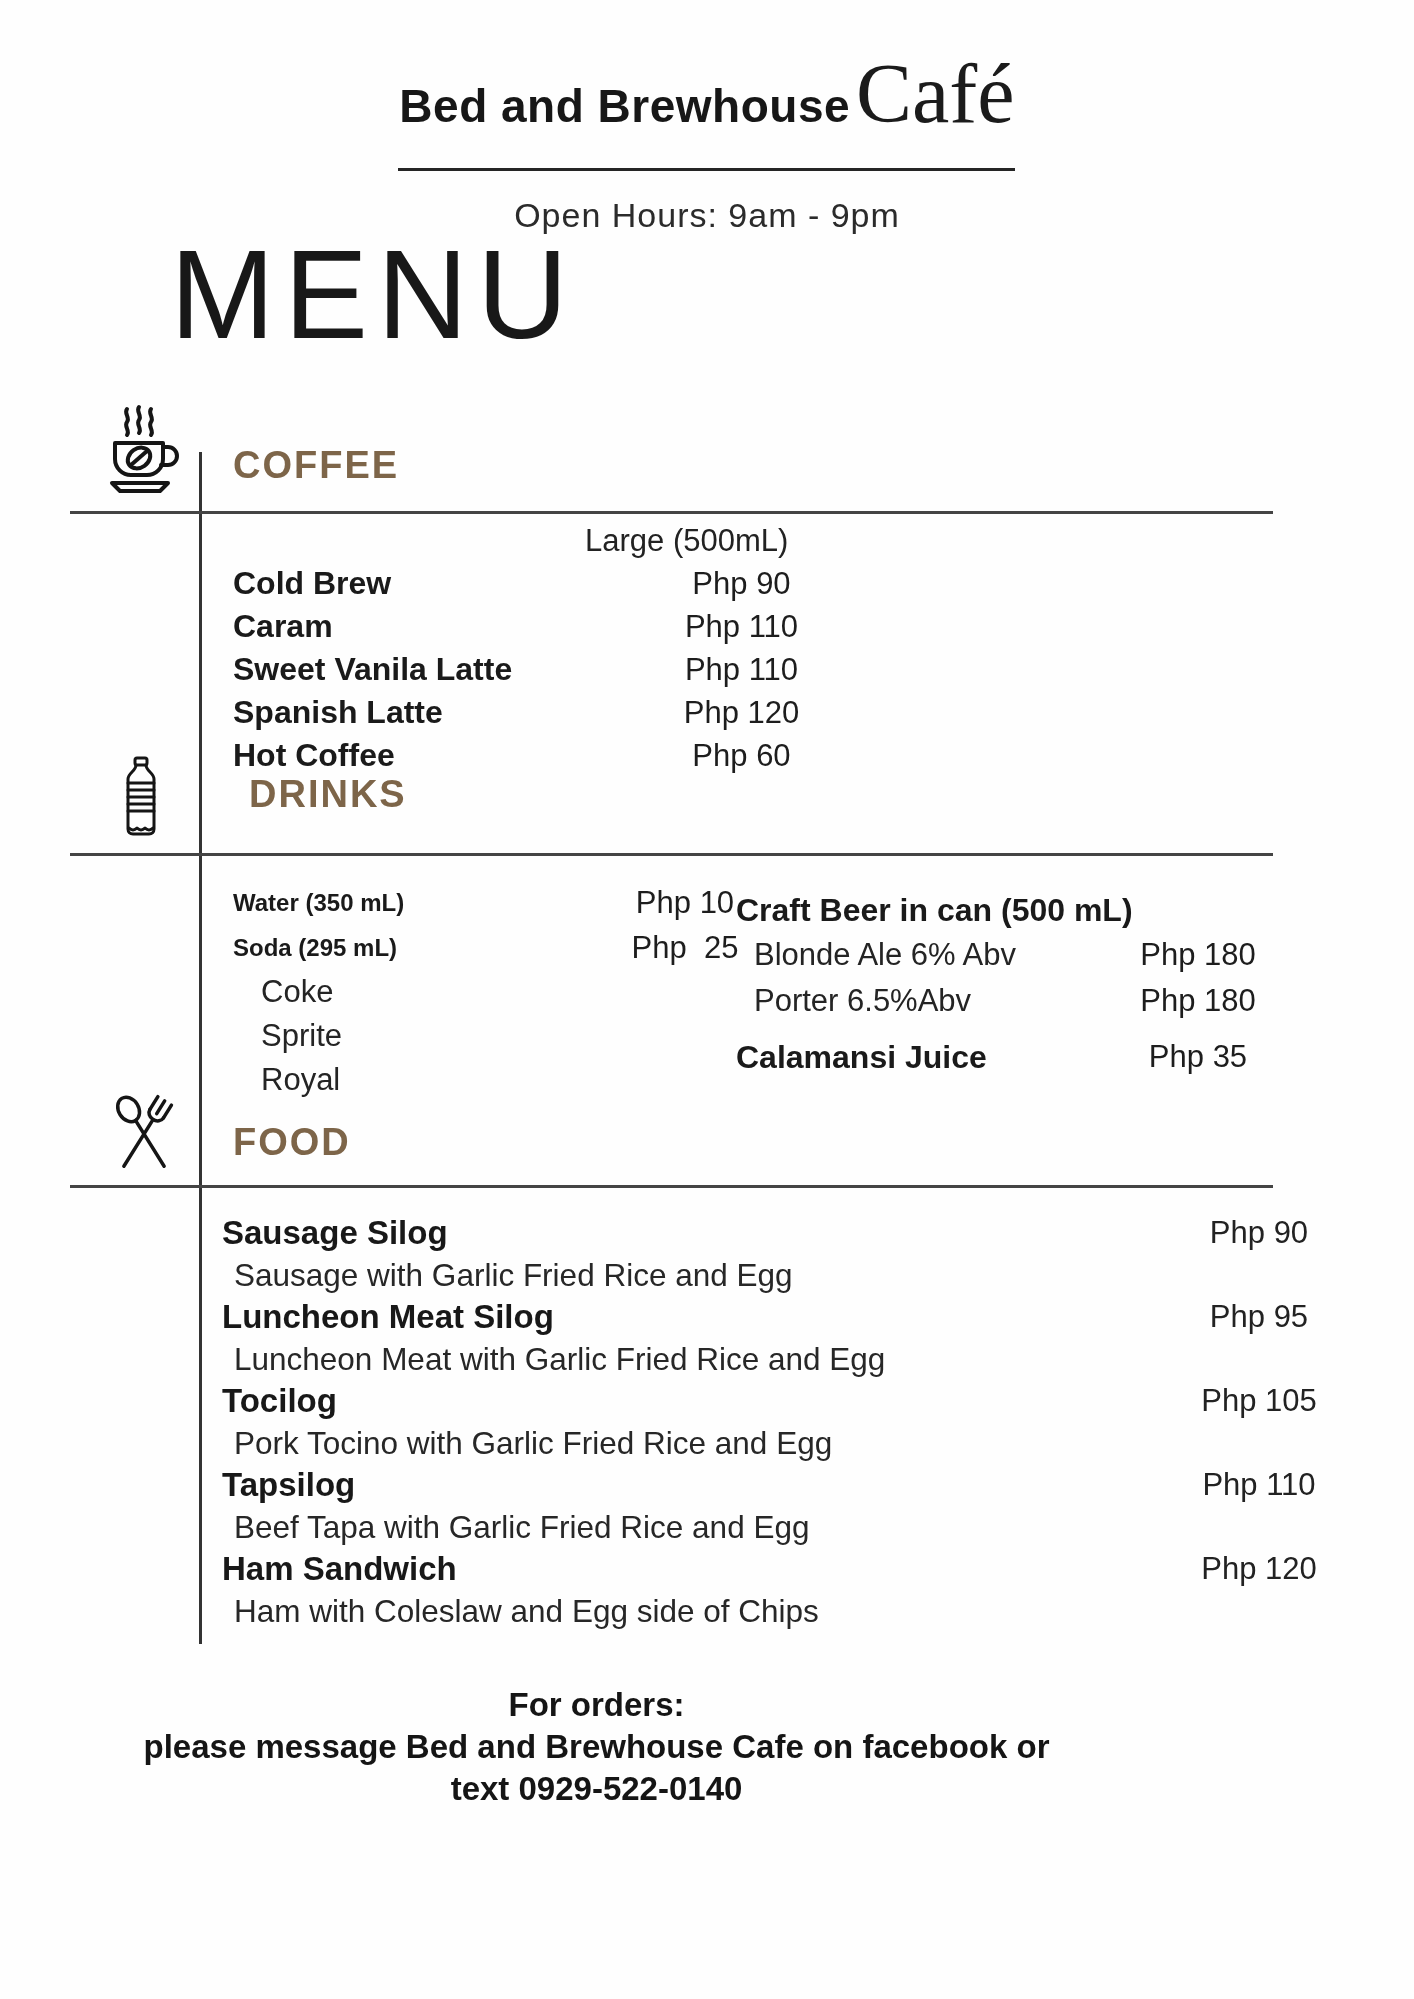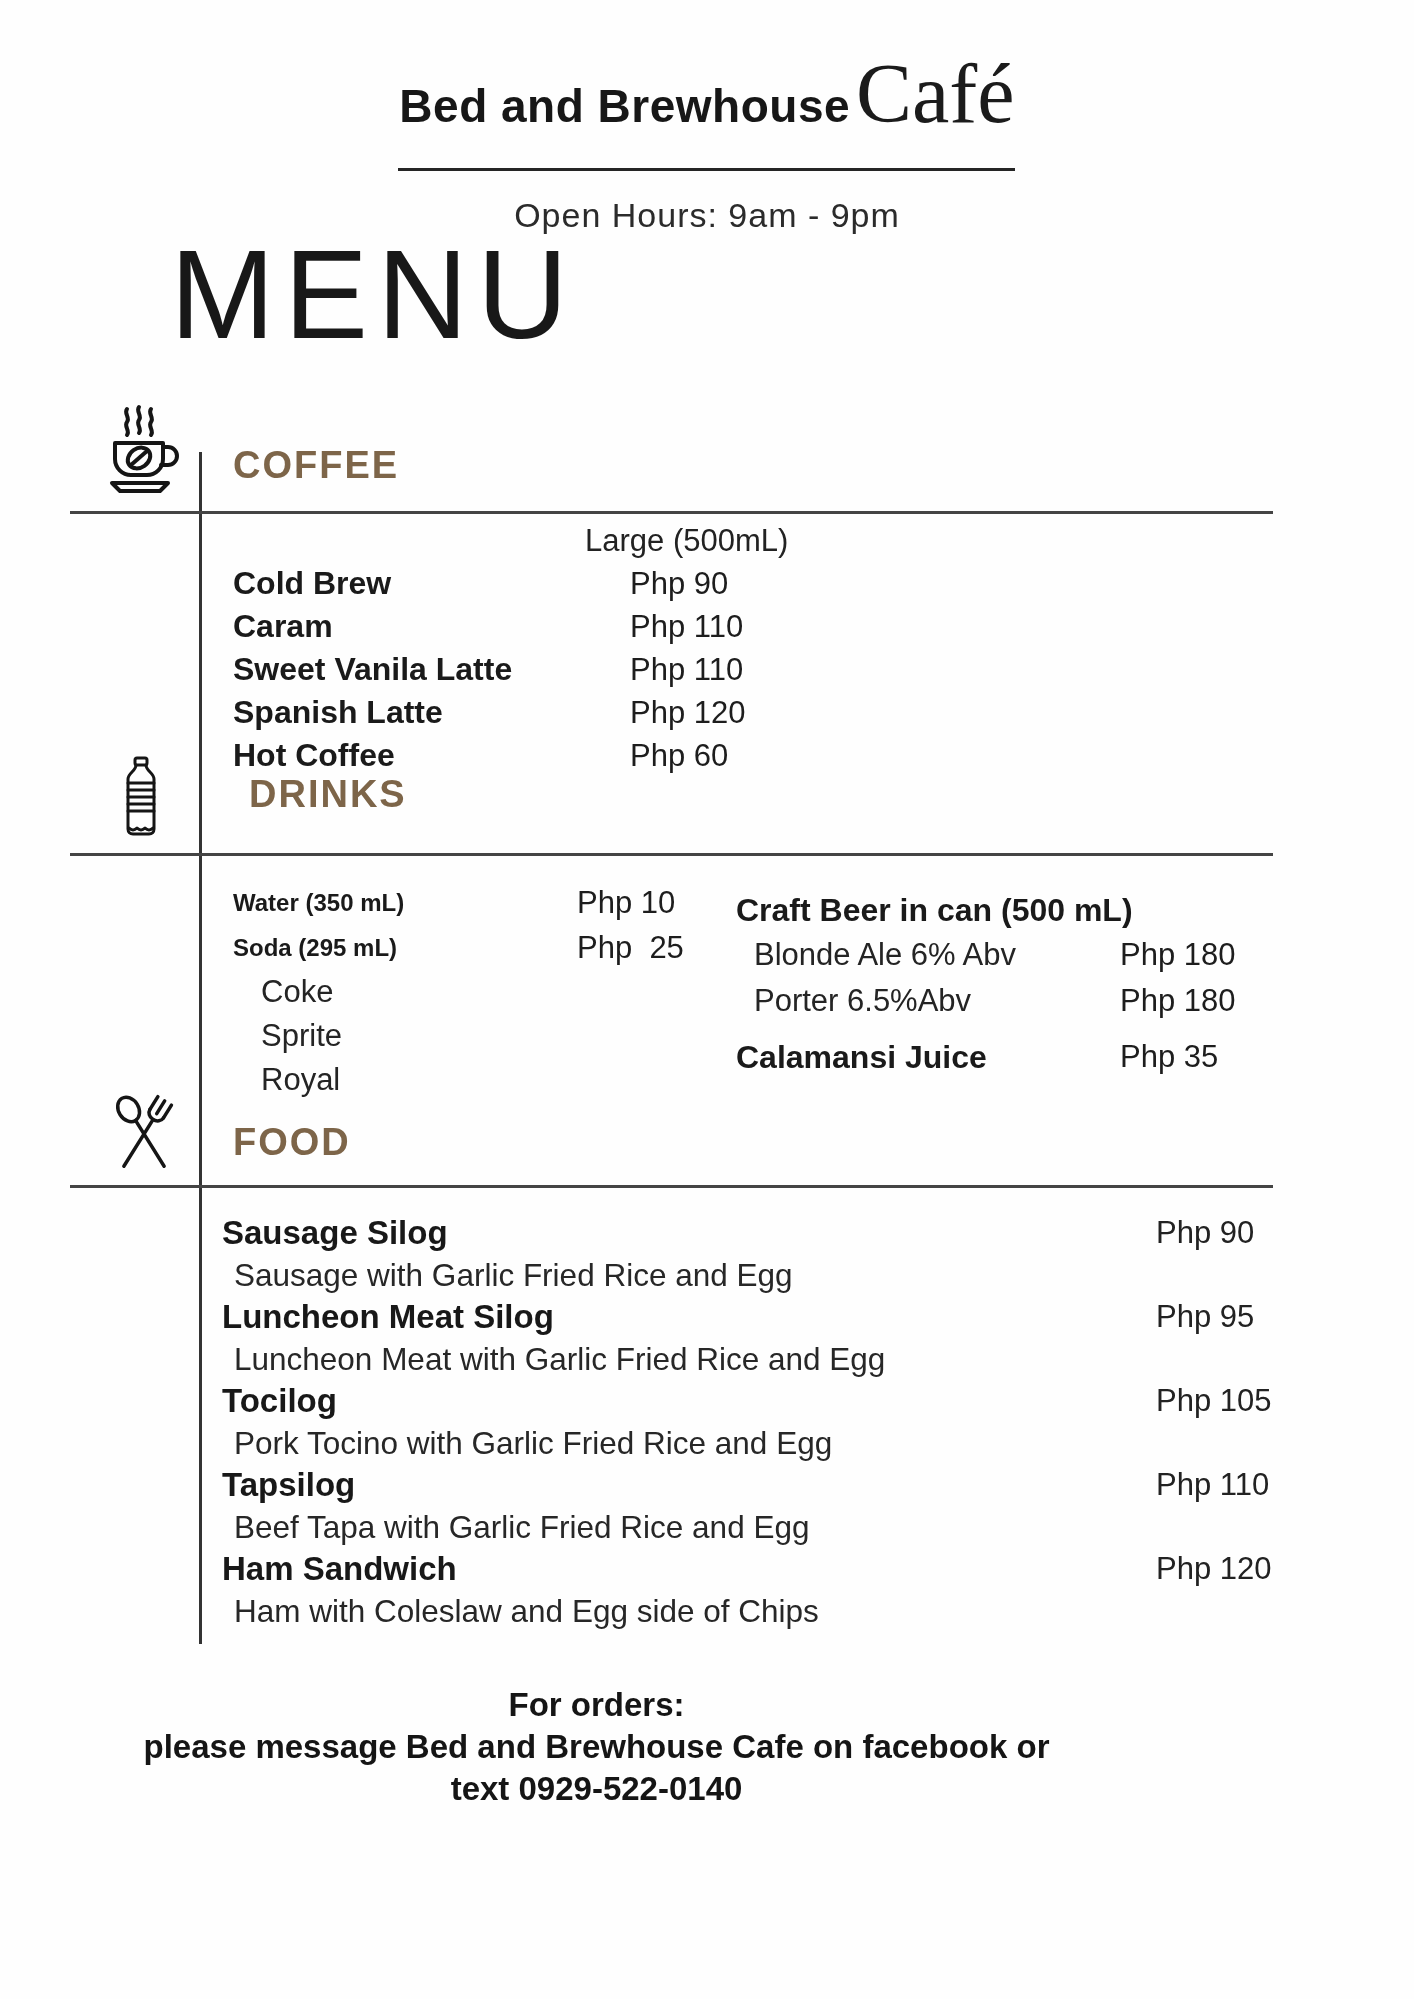--- a/index.html
+++ b/index.html
@@ -27,21 +27,21 @@
   .sec-head{position:absolute;left:233px;font-size:38px;font-weight:bold;letter-spacing:2px;
             color:#7d6549;text-align:center;}
   .sec-head.coffee{top:444px;} .sec-head.drinks{top:773px;margin-left:16px;} .sec-head.food{top:1121px;}
 
   .icon{position:absolute;}
   .icon.coffee{left:100px;top:403px;}
   .icon.bottle{left:121px;top:756px;}
   .icon.cutlery{left:106px;top:1088px;}
 
   
-  .price{white-space:pre;}
+  .price{white-space:pre;text-align:center;}
   .coffee-list{position:absolute;left:233px;top:520px;width:620px;font-size:31px;}
   .coffee-size{margin-left:352px;line-height:42px;color:#222;}
   .coffee-row{display:grid;grid-template-columns:397px auto;line-height:43px;}
   .coffee-row .nm{font-weight:bold;font-size:32px;color:#1a1a1a;}
 
   .drinks-left{position:absolute;left:233px;top:880px;width:560px;font-size:31px;}
   .drow{display:grid;grid-template-columns:344px auto;line-height:45px;}
   .drow .nm{font-weight:bold;font-size:24px;color:#1a1a1a;}
   .variants{margin-left:28px;line-height:44px;color:#242424;}
 

